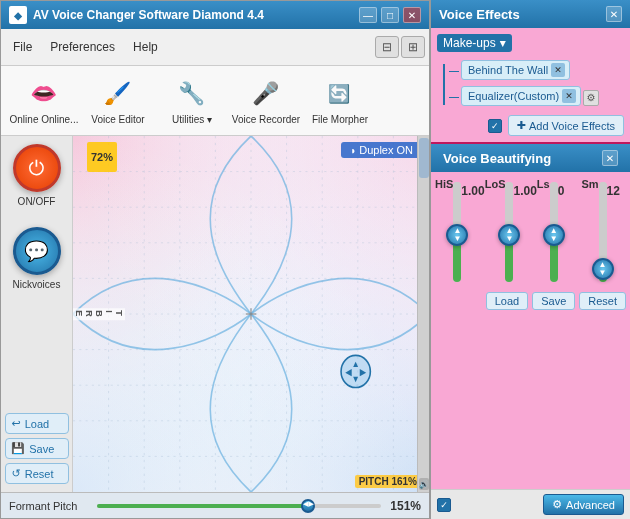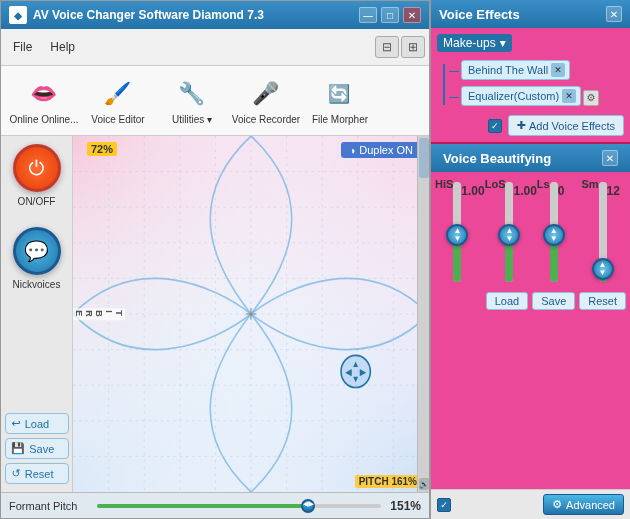--- a/index.html
+++ b/index.html
@@ -256,21 +256,21 @@
     }
 
     .percent-label {
       position: absolute;
       top: 6px;
       left: 14px;
       background: rgba(255,200,0,0.85);
       color: #333;
       font-size: 11px;
       font-weight: bold;
-      padding: 1px 4px;
+      padding: 9px 4px;
       border-radius: 2px;
     }
 
     .duplex-badge {
       position: absolute;
       top: 6px;
       right: 8px;
       background: rgba(40,100,200,0.85);
       color: white;
       font-size: 11px;
@@ -370,21 +370,21 @@
       font-weight: bold;
       color: #333;
       min-width: 32px;
       text-align: right;
     }
 
     
     .right-panel {
       width: 200px;
       height: 519px;
-      background: #ec4899;
+      background: #f9a8d4;
       border-left: 1px solid #999;
       display: flex;
       flex-direction: column;
     }
 
     .panel-title-bar {
       background: linear-gradient(180deg, #3a8fc7 0%, #2272a8 100%);
       color: white;
       display: flex;
       align-items: center;
@@ -685,30 +685,31 @@
       margin-top: 4px;
     }
   </style>
 </head>
 <body>
 
 <div class="left-panel">
 
   <div class="title-bar">
     <div class="title-bar-icon">◆</div>
-    <span class="title-bar-text">AV Voice Changer Software Diamond 7.3</span>
+    <span class="title-bar-text">AV Voice Changer Software Diamond 4.4</span>
     <div class="title-bar-buttons">
       <div class="title-bar-btn">—</div>
       <div class="title-bar-btn">□</div>
       <div class="title-bar-btn" style="background:rgba(200,50,50,0.6);">✕</div>
     </div>
   </div>
 
   <div class="menu-bar">
     <div class="menu-item">File</div>
+    <div class="menu-item">Preferences</div>
     <div class="menu-item">Help</div>
     <div class="menu-icons">
       <div class="menu-icon-btn">⊟</div>
       <div class="menu-icon-btn">⊞</div>
     </div>
   </div>
 
   <div class="toolbar">
     <div class="toolbar-item">
       <div class="toolbar-icon" style="color:#2272a8;">👄</div>

